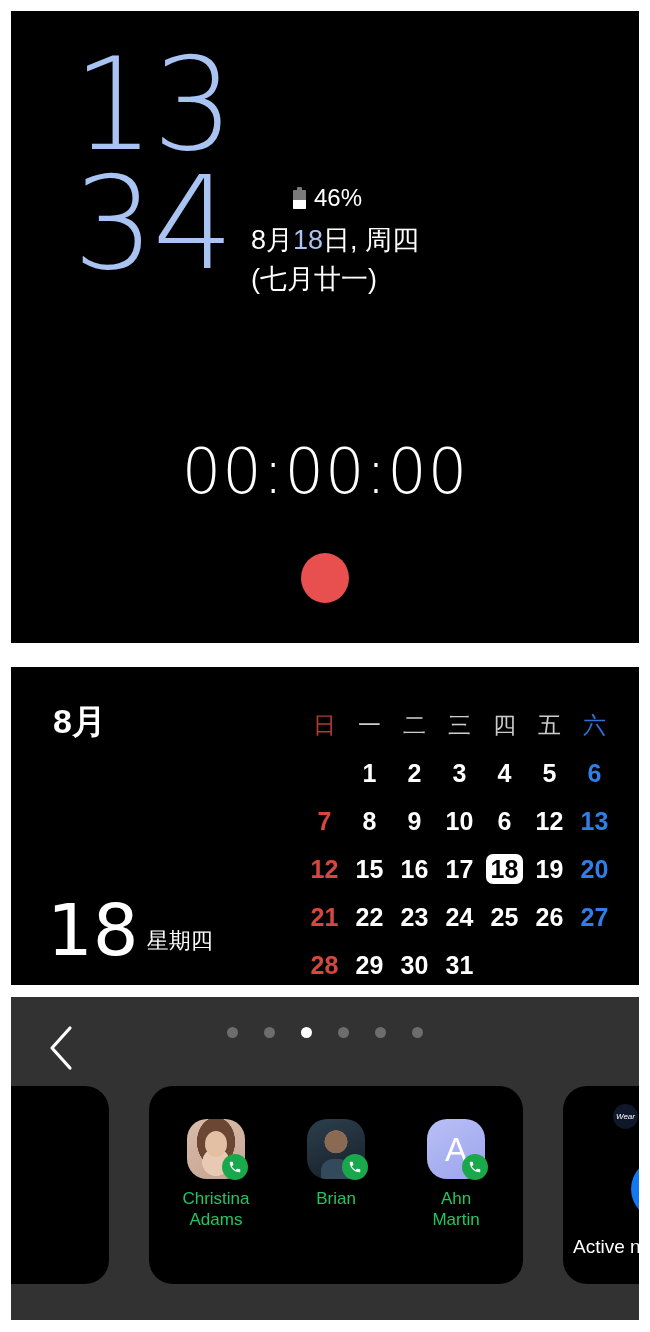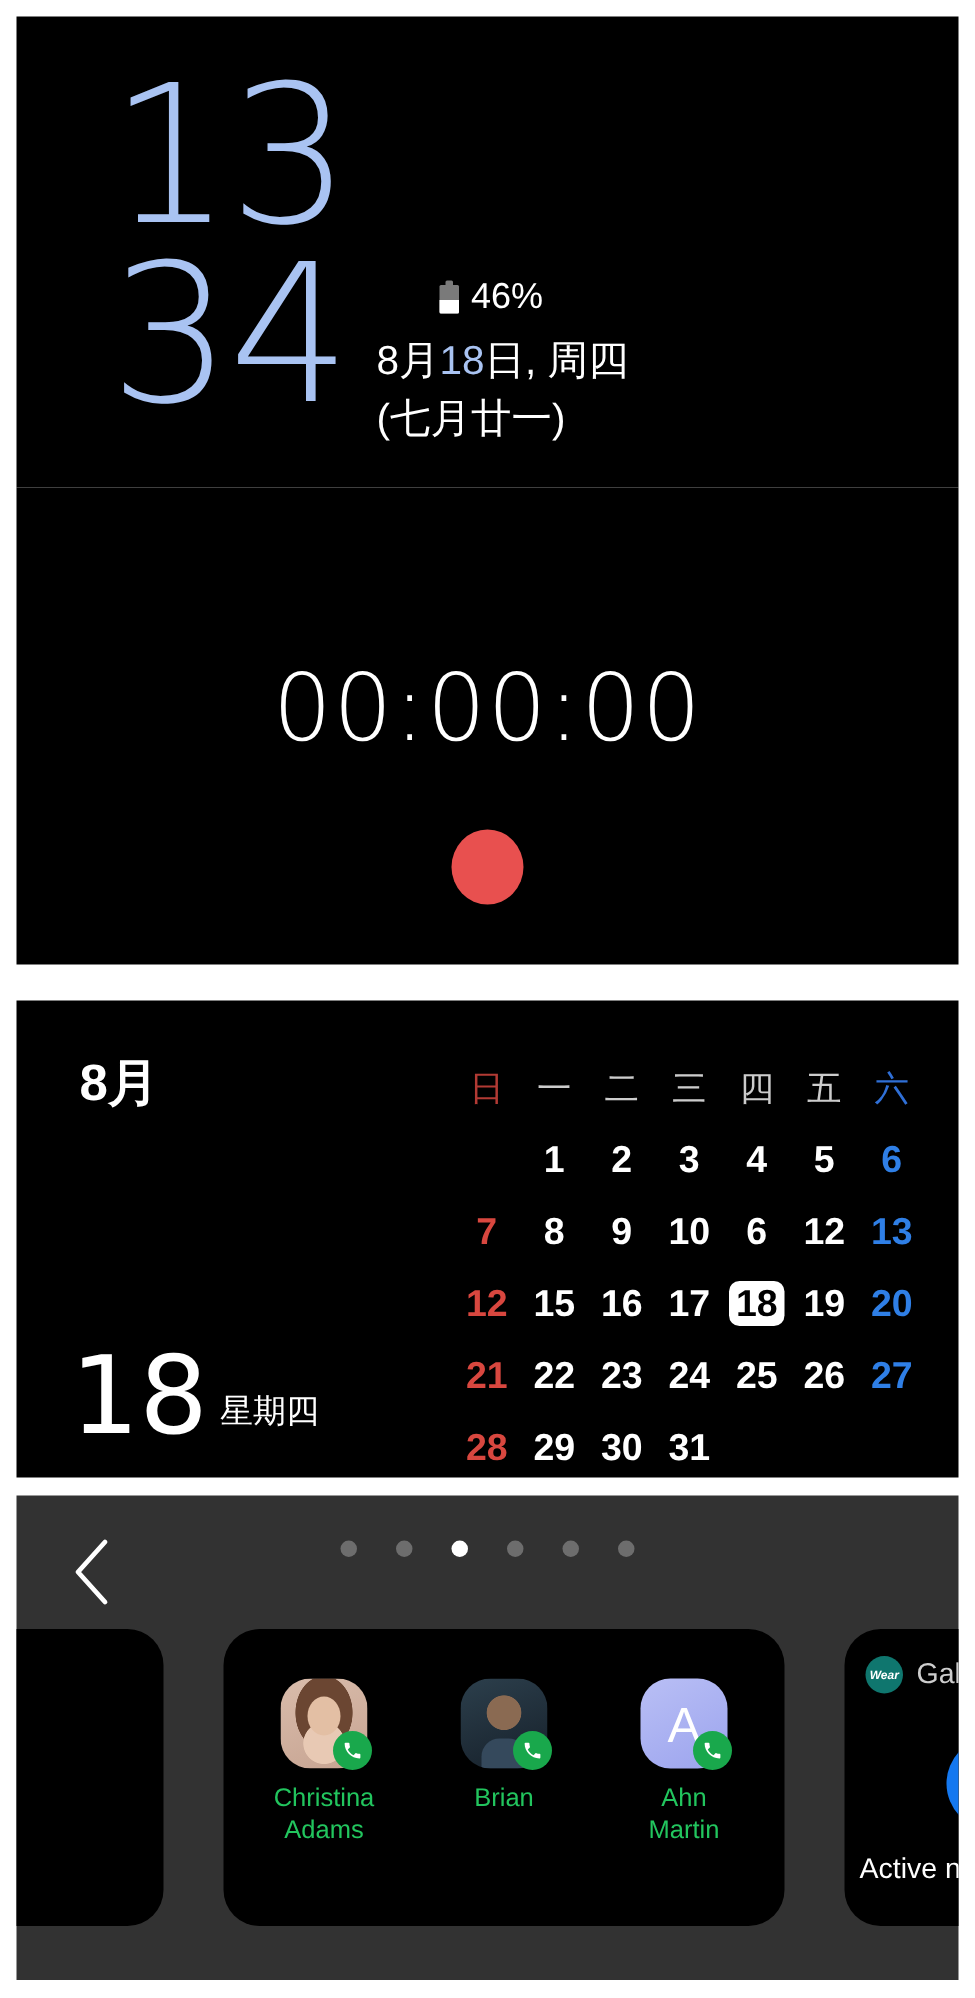--- a/index.html
+++ b/index.html
@@ -325,29 +325,30 @@
   .next-head {
     display: flex;
     align-items: center;
     gap: 9px;
     padding: 18px 0 0 14px;
   }
   .wear-badge {
     width: 25px;
     height: 25px;
     border-radius: 50%;
-    background: #0f766e;
+    background: #0f172a;
     display: flex;
     align-items: center;
     justify-content: center;
     color: #ffffff;
     font-size: 8px;
-    font-weight: bold;
+    font-weight: normal;
     font-style: italic;
     flex: 0 0 auto;
+    margin-left: 36px;
   }
   .next-title {
     color: #cdcdcd;
     font-size: 19px;
     white-space: nowrap;
   }
   .next-circle {
     position: absolute;
     left: 68px;
     top: 72px;

